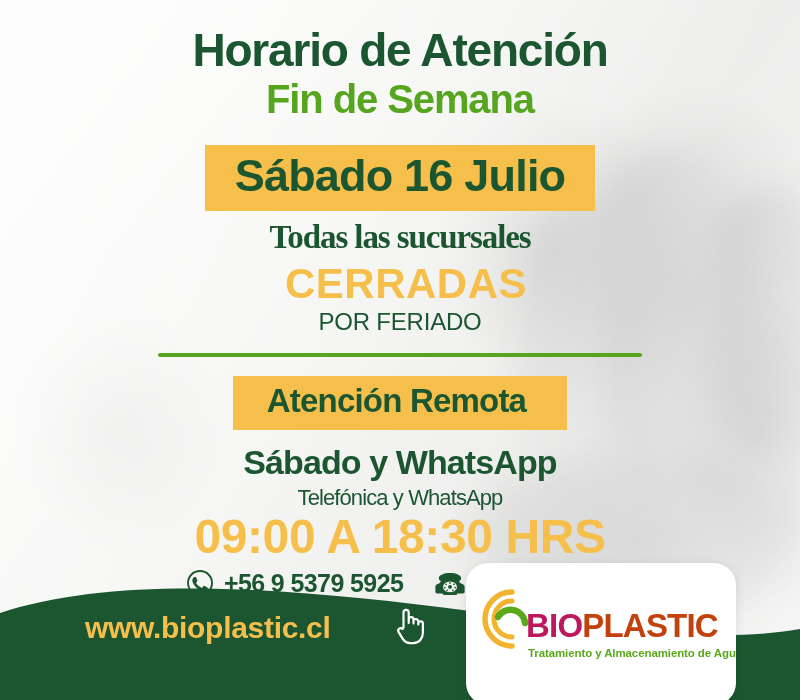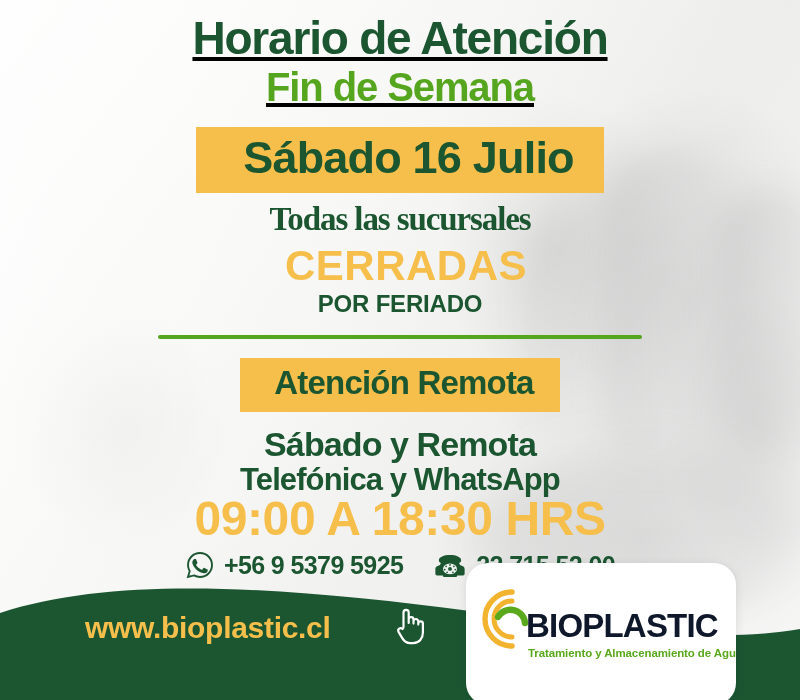--- a/index.html
+++ b/index.html
@@ -79,21 +79,21 @@
   }
 
   
   .content {
     position: relative;
     z-index: 2;
     width: 800px;
     text-align: center;
   }
 
-  .title-block { padding-top: 12px; text-decoration: underline; }
+  .title-block { padding-top: 24px; }
 
   .title-line1 {
     display: block;
     font-size: 46px;
     line-height: 52px;
     font-weight: 700;
     letter-spacing: -1.2px;
     color: #1b5631;
   }
   .title-line2 {
@@ -106,22 +106,22 @@
   }
 
   .band {
     display: inline-block;
     background: #f6bf4b;
     color: #1b5631;
     font-weight: 700;
     letter-spacing: -0.8px;
   }
   .band-date {
-    margin-top: 17px;
-    padding: 4px 30px 8px 47px;
+    margin-top: 23px;
+    padding: 4px 30px 8px 30px;
     font-size: 45px;
     line-height: 54px;
   }
 
   .closed-line {
     display: block;
     margin-top: 4px;
     font-size: 33px;
     line-height: 44px;
     font-weight: 700;
@@ -137,54 +137,54 @@
     font-weight: 700;
     letter-spacing: 0.5px;
     color: #f6bf4b;
     padding-left: 12px;
   }
   .closed-sub {
     display: block;
     margin-top: 1px;
     font-size: 24px;
     line-height: 28px;
-    font-weight: 700;
+    font-weight: 400;
     letter-spacing: -0.2px;
     color: #1b5631;
   }
 
   .divider {
     width: 484px;
     height: 4px;
     margin: 17px auto 0 auto;
     background: #56a51e;
     border-radius: 2px;
   }
 
   .band-remote {
     margin-top: 19px;
-    padding: 5px 26px 9px 34px;
+    padding: 5px 41px 9px 34px;
     font-size: 33px;
     line-height: 40px;
   }
 
   .days-line {
     display: block;
     margin-top: 13px;
     font-size: 34px;
     line-height: 38px;
     font-weight: 700;
     letter-spacing: -0.9px;
     color: #1b5631;
   }
   .channel-line {
     display: block;
-    font-size: 31px;
+    font-size: 22px;
     line-height: 34px;
-    font-weight: 700;
+    font-weight: 400;
     letter-spacing: -0.9px;
     color: #1b5631;
   }
   .hours-line {
     display: block;
     margin-top: 2px;
     font-size: 48px;
     line-height: 40px;
     font-weight: 700;
     letter-spacing: -0.4px;
@@ -273,22 +273,22 @@
   .logo-word {
     position: absolute;
     left: 44px;
     top: 26px;
     font-size: 33px;
     font-weight: 700;
     letter-spacing: -0.8px;
     line-height: 34px;
     white-space: nowrap;
   }
-  .logo-word .bio { color: #0f172a; margin-top: 33px; }
-  .logo-word .plastic { color: #0f172a; }
+  .logo-word .bio { color: #be185d; margin-top: 33px; }
+  .logo-word .plastic { color: #c2410c; }
   .logo-tagline {
     position: absolute;
     left: 46px;
     top: 64px;
     font-size: 11.5px;
     font-weight: 700;
     letter-spacing: -0.1px;
     color: #5aa81c;
     white-space: nowrap;
   }
@@ -317,21 +317,21 @@
     <div class="band band-date">Sábado 16 Julio</div>
 
     <span class="closed-line">Todas las sucursales</span>
     <span class="closed-big">CERRADAS</span>
     <span class="closed-sub">POR FERIADO</span>
 
     <div class="divider"></div>
 
     <div class="band band-remote">Atención Remota</div>
 
-    <span class="days-line">Sábado y Remota</span>
+    <span class="days-line">Sábado y WhatsApp</span>
     <span class="channel-line">Telefónica y WhatsApp</span>
     <span class="hours-line">09:00 A 18:30 HRS</span>
 
     <div class="contact-row">
 
       <div class="contact-item">
         <span class="glyph">
           <svg width="30" height="30" viewBox="0 0 32 32" aria-hidden="true">
             <path d="M16 3.2c-7.1 0-12.8 5.7-12.8 12.8 0 2.4 0.66 4.66 1.8 6.6L3.2 28.8l6.4-1.7a12.74 12.74 0 0 0 6.4 1.7c7.1 0 12.8-5.7 12.8-12.8S23.1 3.2 16 3.2z" fill="none" stroke="#1b5631" stroke-width="2"></path>
             <path d="M12.0 10.3c-0.3-0.7-0.62-0.72-0.92-0.73l-0.78-0.01c-0.27 0-0.71 0.1-1.08 0.51-0.37 0.41-1.42 1.39-1.42 3.38 0 2 1.45 3.93 1.65 4.2 0.2 0.27 2.8 4.49 6.92 6.11 3.42 1.35 4.12 1.08 4.86 1.01 0.74-0.07 2.4-0.98 2.74-1.93 0.34-0.95 0.34-1.76 0.24-1.93-0.1-0.17-0.37-0.27-0.78-0.47-0.41-0.2-2.4-1.19-2.78-1.32-0.37-0.14-0.64-0.2-0.91 0.2-0.27 0.41-1.04 1.32-1.28 1.59-0.24 0.27-0.47 0.3-0.88 0.1-0.41-0.2-1.72-0.63-3.28-2.02-1.21-1.08-2.03-2.42-2.27-2.83-0.24-0.41-0.03-0.63 0.18-0.83 0.18-0.18 0.41-0.47 0.61-0.71 0.2-0.24 0.27-0.41 0.41-0.68 0.14-0.27 0.07-0.51-0.03-0.71-0.1-0.2-0.89-2.2-1.2-2.91z" fill="#1b5631"></path>

